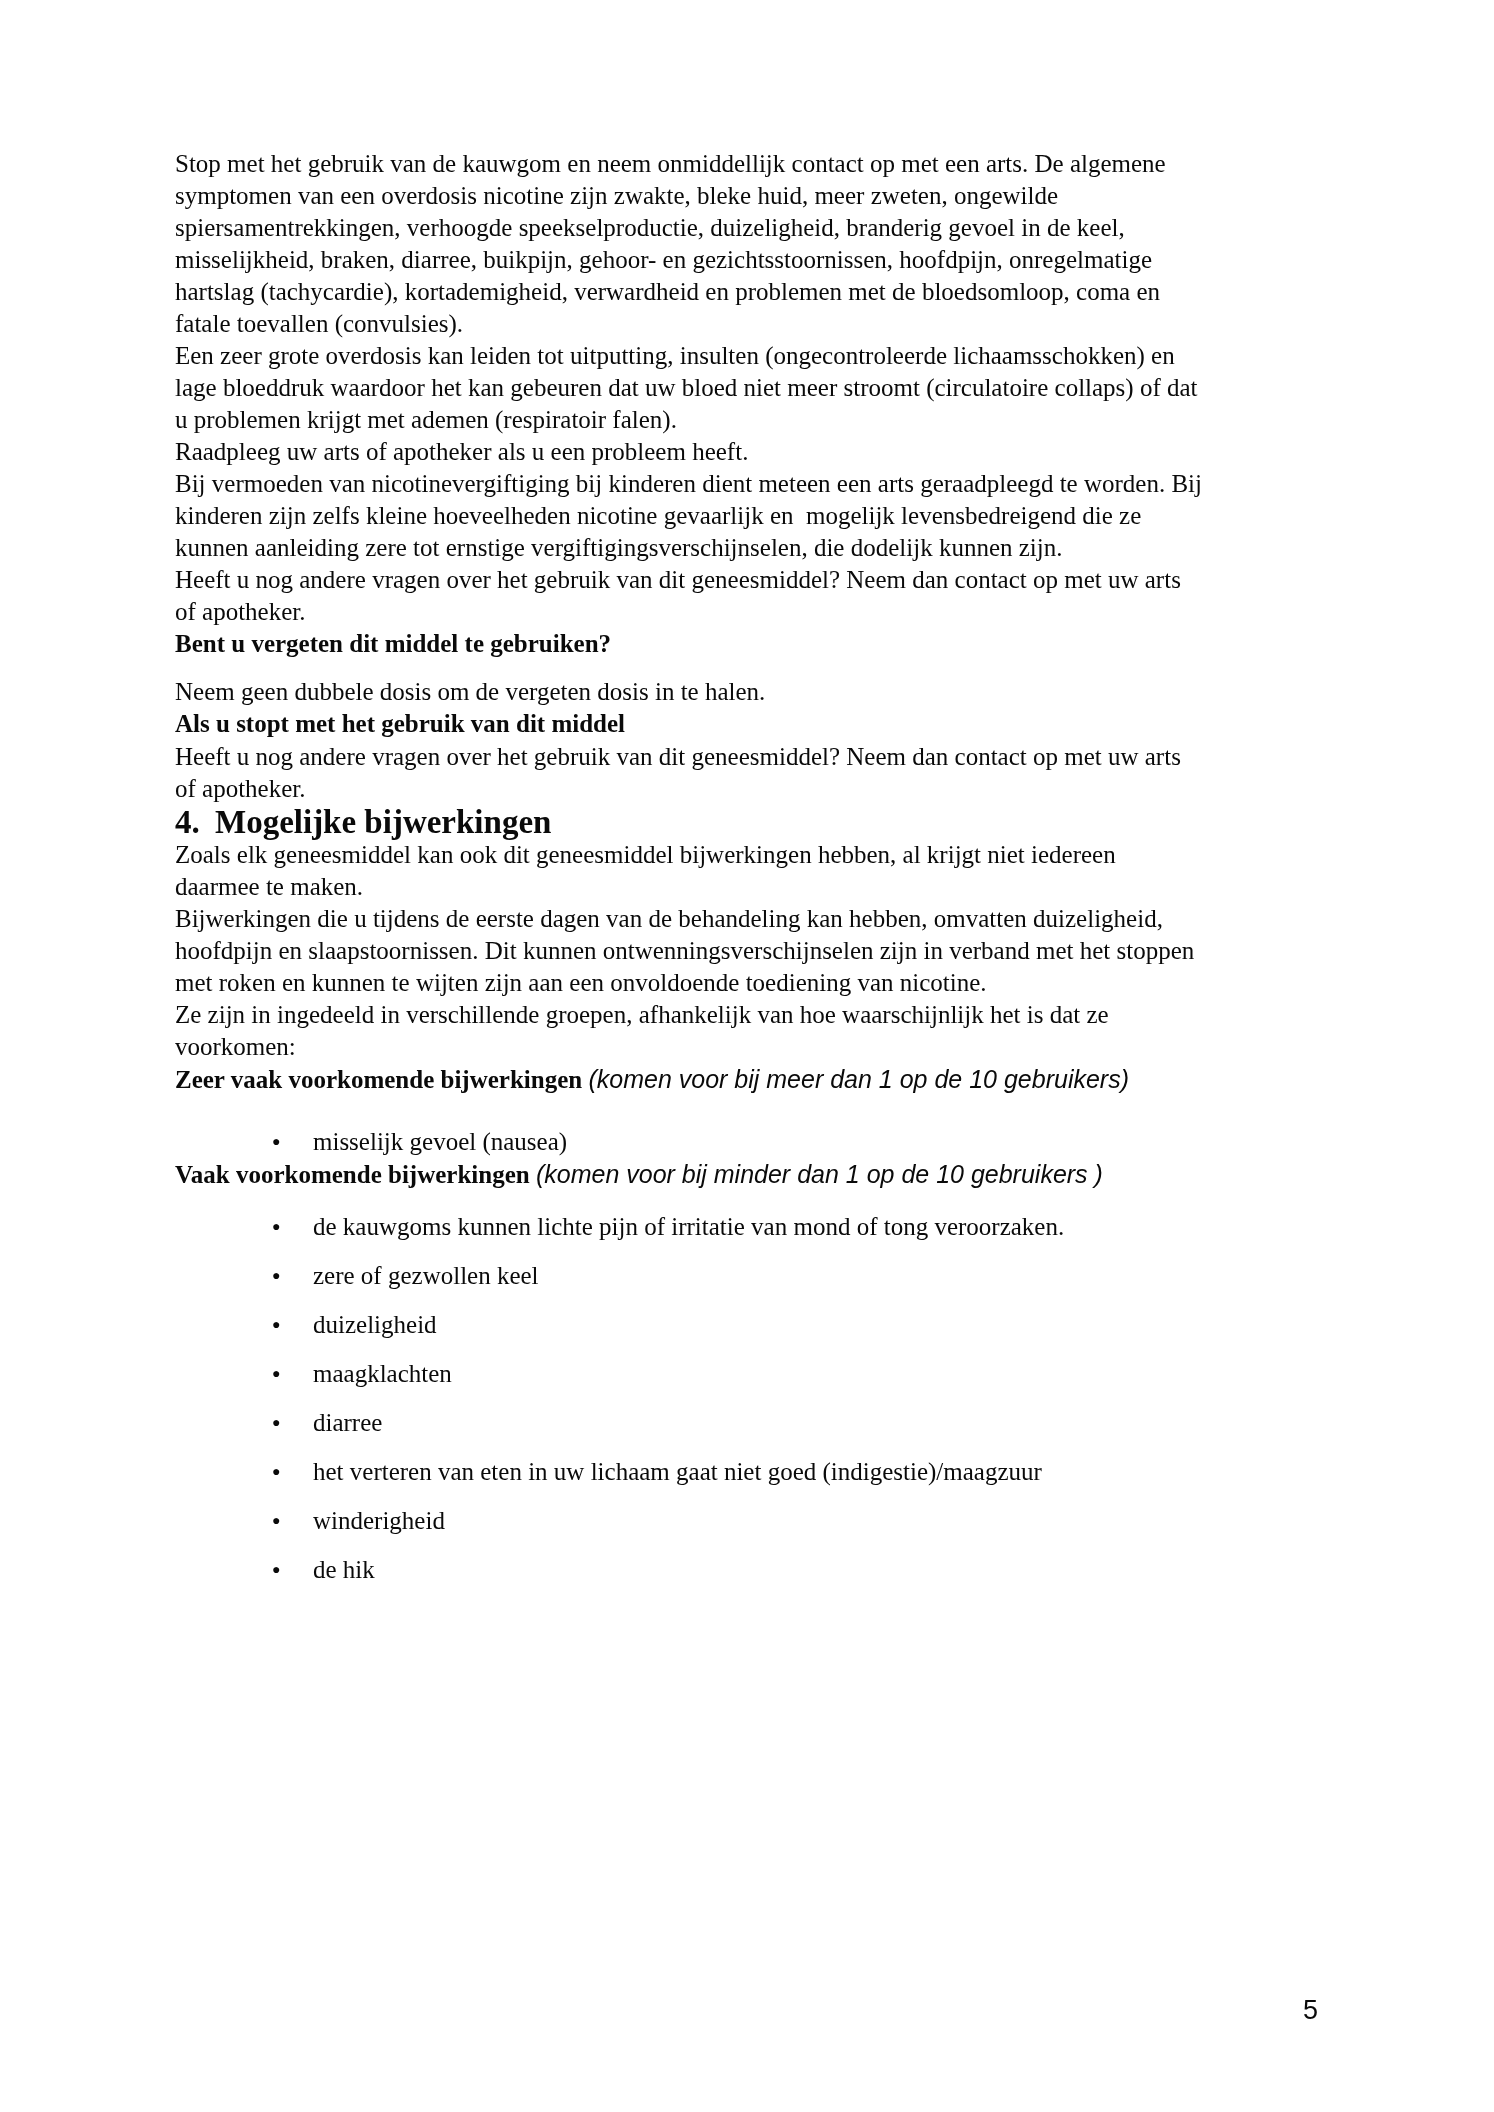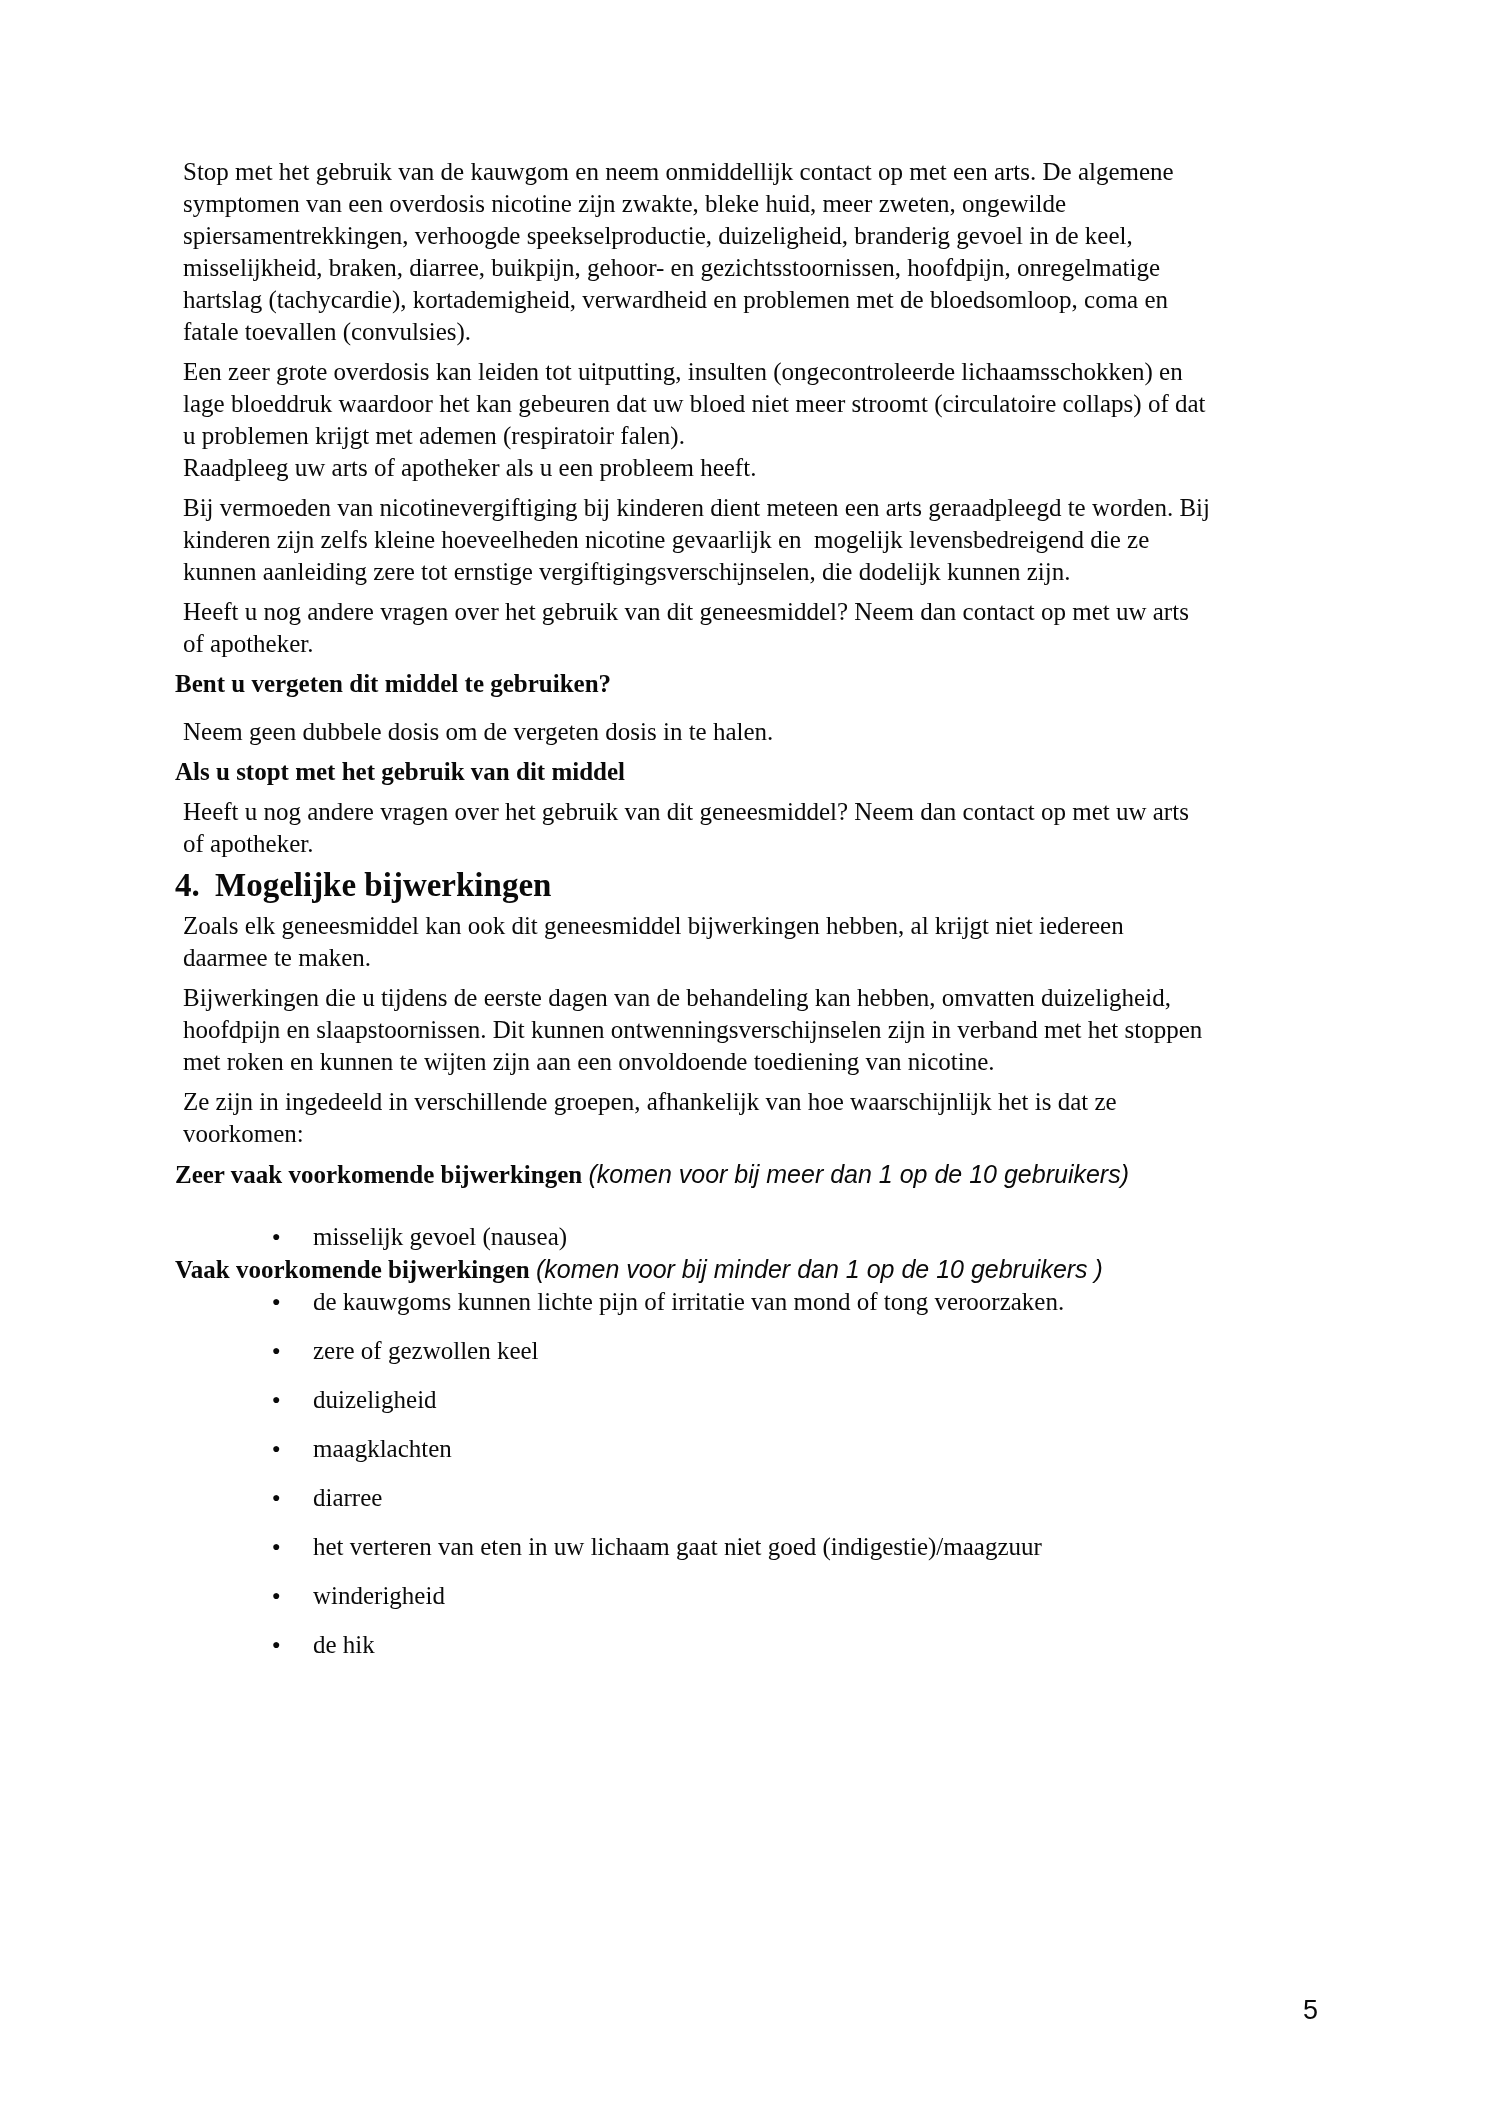--- a/index.html
+++ b/index.html
@@ -16,21 +16,21 @@
     padding: 148px 150px 0 175px;
     font-family: "Liberation Serif", serif;
     font-size: 25px;
     line-height: 32px;
     color: #0a0a0a;
   }
   .content {
     width: 1170px;
   }
   p.body {
-    margin: 8px;
+    margin: 0;
     white-space: pre-wrap;
   }
   .bold-heading {
     margin: 0;
     font-weight: bold;
     font-size: 25px;
     line-height: 32px;
   }
   h2.section-heading {
     margin: 0;
@@ -85,21 +85,21 @@
     left: 1303px;
     top: 1994px;
     font-family: "Liberation Sans", sans-serif;
     font-size: 27px;
     line-height: 32px;
     color: #0a0a0a;
   }
   .mb1  { margin-bottom: 1px; }
   .mb13 { margin-bottom: 13px; }
   .mb16 { margin-bottom: 16px; }
-  .mb20 { }
+  .mb20 { margin-bottom: 20px; }
   .mb29 { margin-bottom: 29px; }
   .mb30 { margin-bottom: 30px; }
   .mb32 { margin-bottom: 32px; }
   .mb33 { margin-bottom: 33px; }
   .mb34 { margin-bottom: 34px; }
   .mb38 { margin-bottom: 30px; }
   .mb68 { margin-bottom: 68px; }
 </style>
 </head>
 <body>

